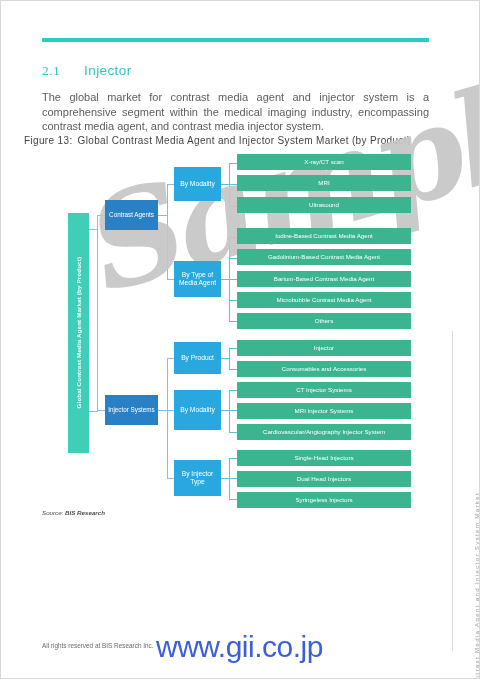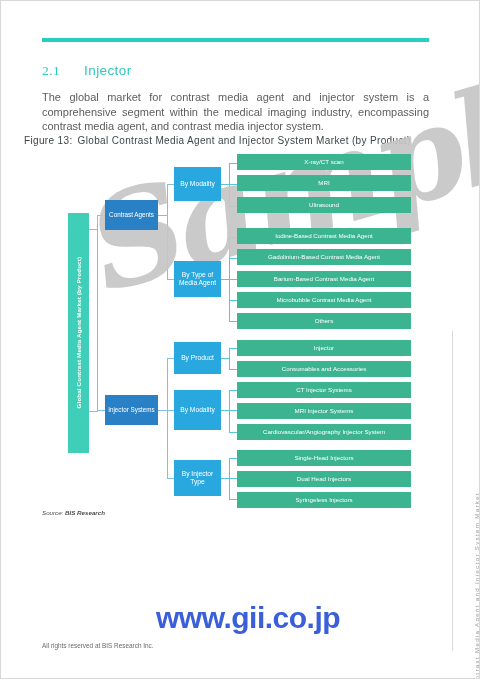--- a/index.html
+++ b/index.html
@@ -51,22 +51,22 @@
   }
   .source .src-lbl{font-style:italic;}
   .source .src-val{font-weight:bold;font-style:italic;}
 
   
   .footer-rights{
     position:absolute;left:41px;top:641px;
     font-size:6.4px;color:#6a6a6a;white-space:nowrap;
   }
   .watermark-url{
-    position:absolute;left:155px;top:600px;
-    font-size:30px;font-weight:bold;color:#3a5fd9;
+    position:absolute;left:155px;top:629px;
+    font-size:30px;font-weight:normal;color:#3a5fd9;
     letter-spacing:-0.5px;white-space:nowrap;
   }
 
   
   .run-head{
     position:absolute;right:6px;top:392px;
     transform-origin:100% 0;
     transform:rotate(-90deg) translate(-50%,0);
     font-size:6.1px;color:#9a9a9a;letter-spacing:1.35px;
     white-space:nowrap;

